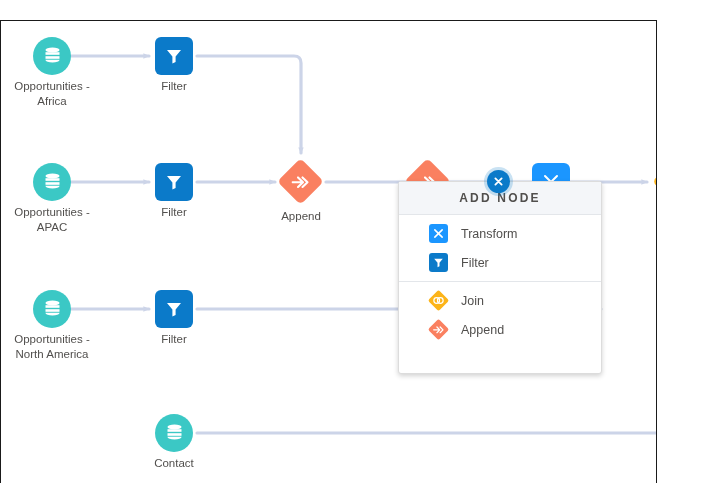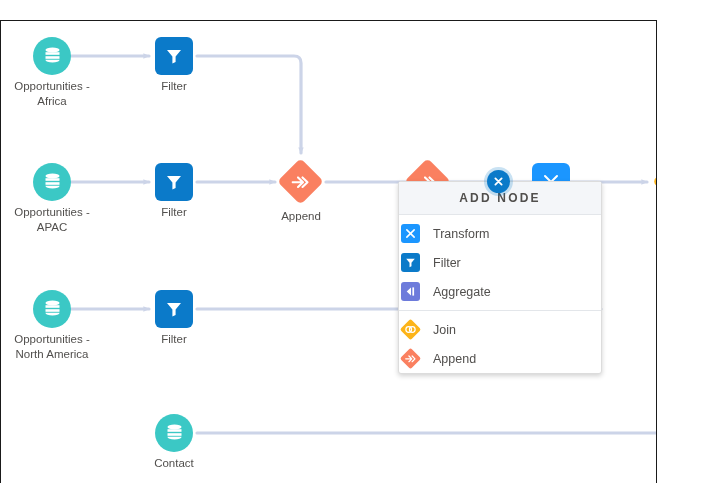--- a/index.html
+++ b/index.html
@@ -42,21 +42,21 @@
     box-sizing:border-box;
   }
   #popup-header{
     height:32px;background:#f4f6f9;border-bottom:1px solid #e3e6ea;
     display:flex;align-items:center;justify-content:center;
     color:#514f4d;font-size:12px;letter-spacing:2.2px;font-weight:700;
   }
   .menu-group{padding:4px 0;}
   .menu-group + .menu-group{border-top:1px solid #e3e6ea;}
   .menu-item{
-    height:29px;display:flex;align-items:center;padding-left:2px;
+    height:29px;display:flex;align-items:center;padding-left:30px;
     cursor:pointer;
   }
   .mi-icon{width:19px;height:19px;flex:0 0 19px;margin-right:13px;
            display:flex;align-items:center;justify-content:center;}
   .mi-sq{border-radius:3px;}
   .mi-dia{width:15px;height:15px;border-radius:2px;transform:rotate(45deg);
           display:flex;align-items:center;justify-content:center;}
   .mi-dia > svg{transform:rotate(-45deg);}
   .mi-label{color:#514f4d;font-size:12.5px;}
 
@@ -251,31 +251,20 @@
         <span class="mi-icon">
           <span class="mi-sq" style="background:#0b7ac9;width:19px;height:19px;display:flex;align-items:center;justify-content:center;">
             <svg width="11" height="11" viewBox="0 0 18 18" aria-hidden="true">
               <path d="M2,3 h14 l-5.4,6.4 v5.6 l-3.2,1.6 v-7.2 z" fill="#fff"></path>
             </svg>
           </span>
         </span>
         <span class="mi-label">Filter</span>
       </div>
 
-      <div class="menu-item">
-        <span class="mi-icon">
-          <span class="mi-sq" style="background:#6d7bdb;width:19px;height:19px;display:flex;align-items:center;justify-content:center;">
-            <svg width="12" height="11" viewBox="0 0 14 12" aria-hidden="true">
-              <path d="M7,1.2 L7,10.8 L2,6 z" fill="#fff"></path>
-              <rect x="8.6" y="1.2" width="2" height="9.6" fill="#fff"></rect>
-            </svg>
-          </span>
-        </span>
-        <span class="mi-label">Aggregate</span>
-      </div>
     </div>
 
     <div class="menu-group">
       <div class="menu-item">
         <span class="mi-icon">
           <span class="mi-dia" style="background:#fcb419;">
             <svg width="13" height="9" viewBox="0 0 20 14" aria-hidden="true">
               <circle cx="7.2" cy="7" r="4.4" fill="none" stroke="#fff" stroke-width="1.9"></circle>
               <circle cx="12.8" cy="7" r="4.4" fill="none" stroke="#fff" stroke-width="1.9"></circle>
             </svg>

